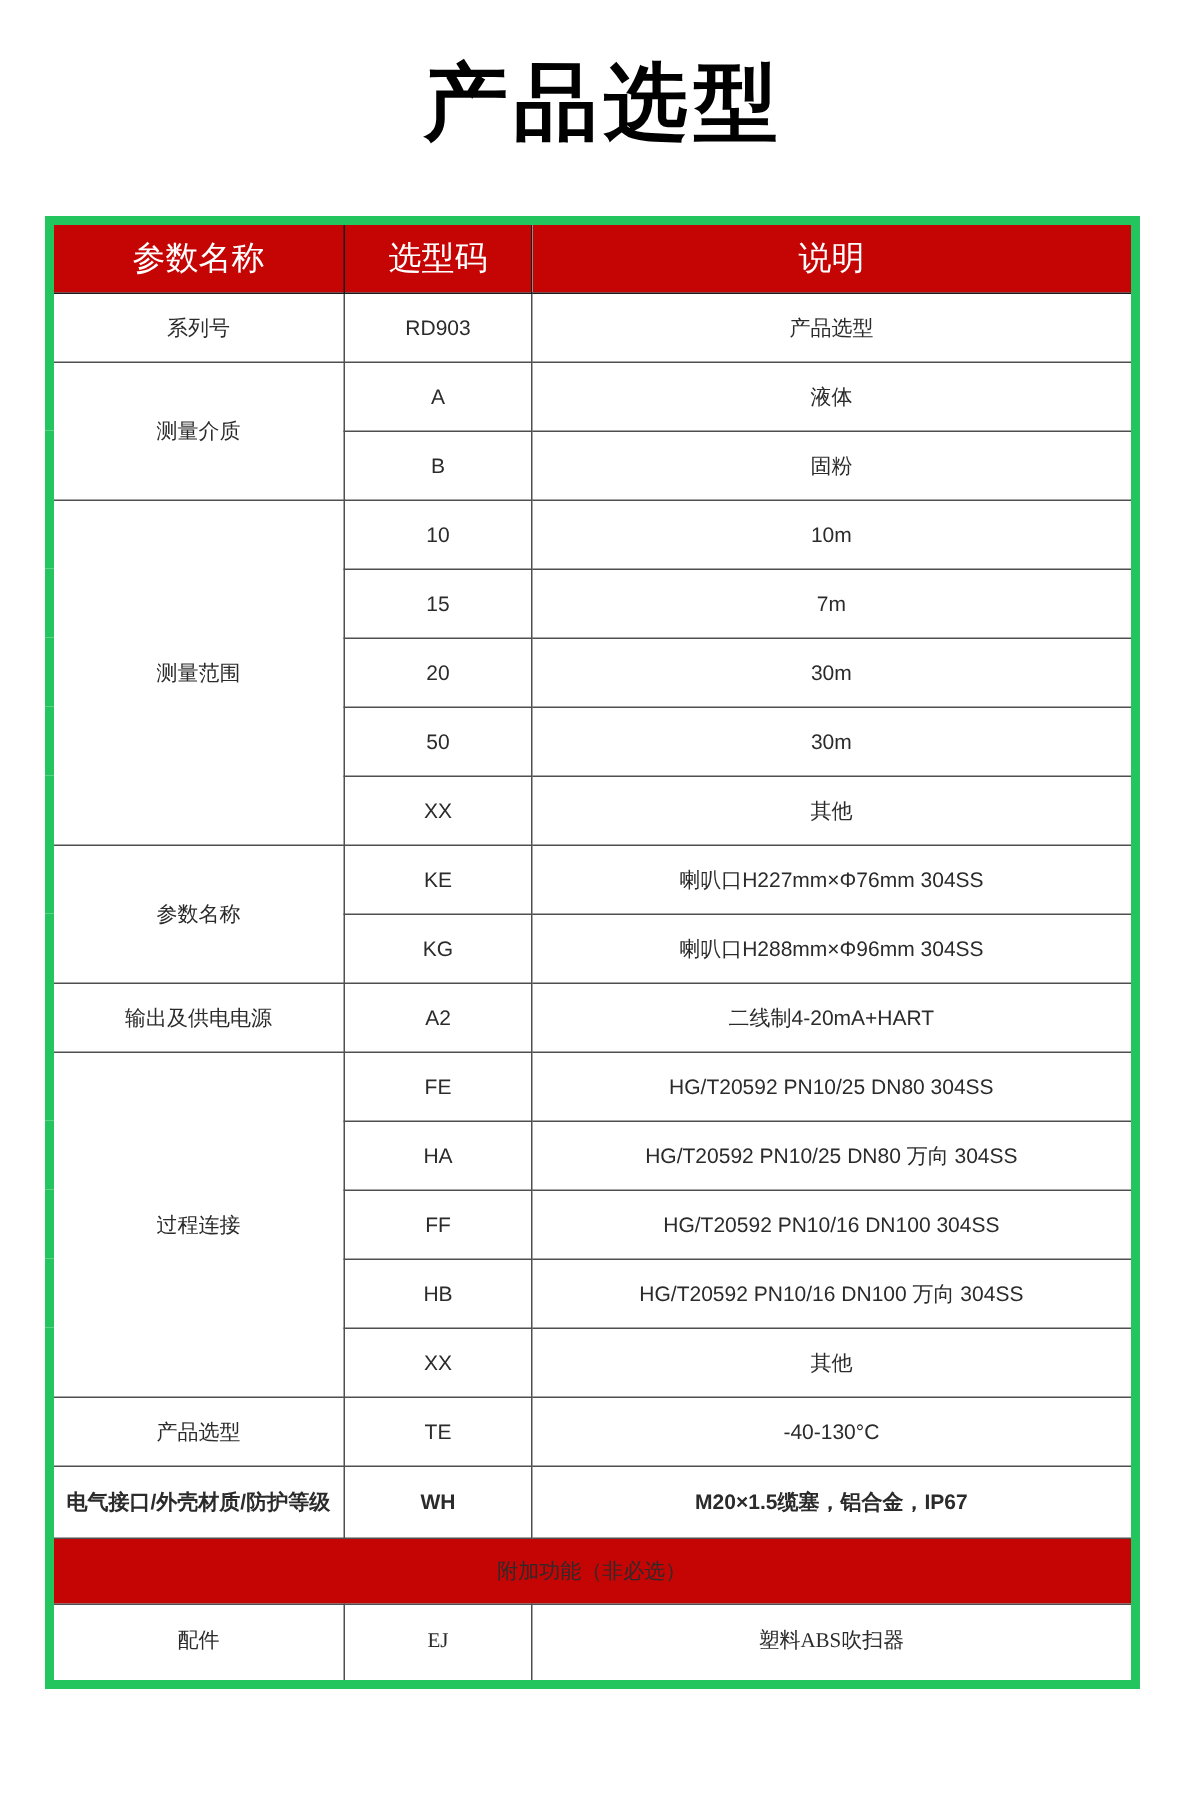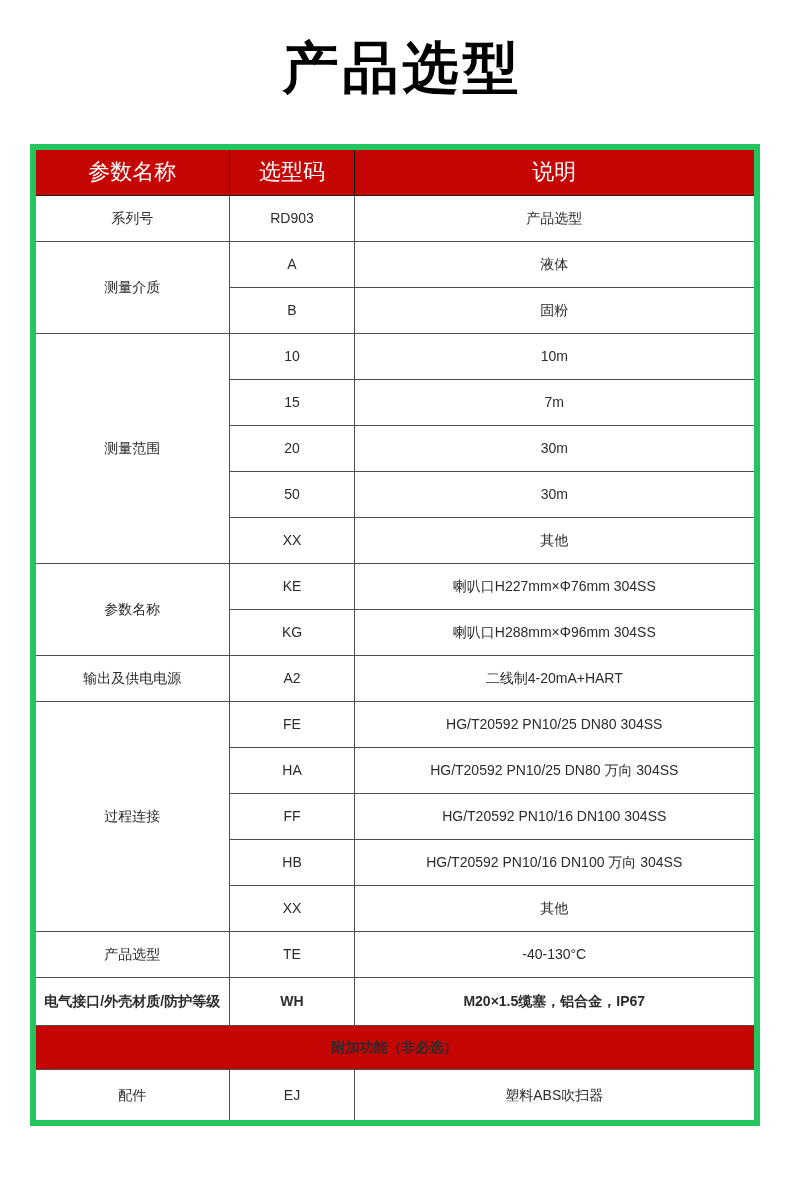--- a/index.html
+++ b/index.html
@@ -42,32 +42,32 @@
     padding: 0 4px;
     font-size: 14px;
     color: #2b2b2b;
     line-height: 1.3;
     overflow: hidden;
   }
   table.selection thead tr { height: 48px; }
   table.selection tbody tr { height: 46px; }
   table.selection tr.row-wh { height: 48px; font-weight: bold; }
   table.selection tr.row-banner { height: 44px; }
-  table.selection tr.row-last { height: 54px; }
+  table.selection tr.row-last { height: 54px; font-family: Liberation Serif, serif; }
   table.selection th {
     background: #c50404;
     color: #ffffff;
     font-weight: 500;
     font-size: 22px;
     border-color: #1a1a1a;
   }
   td.banner-cell {
     background: #c50404;
     color: #ffffff;
-    font-weight: 700;
+    font-weight: 400;
     font-size: 22px;
     border-color: #1a1a1a;
     margin-left: 17px;
   }
   td.param-cell { color: #2b2b2b; }
 </style>
 </head>
 <body>
 
 <div class="page">

